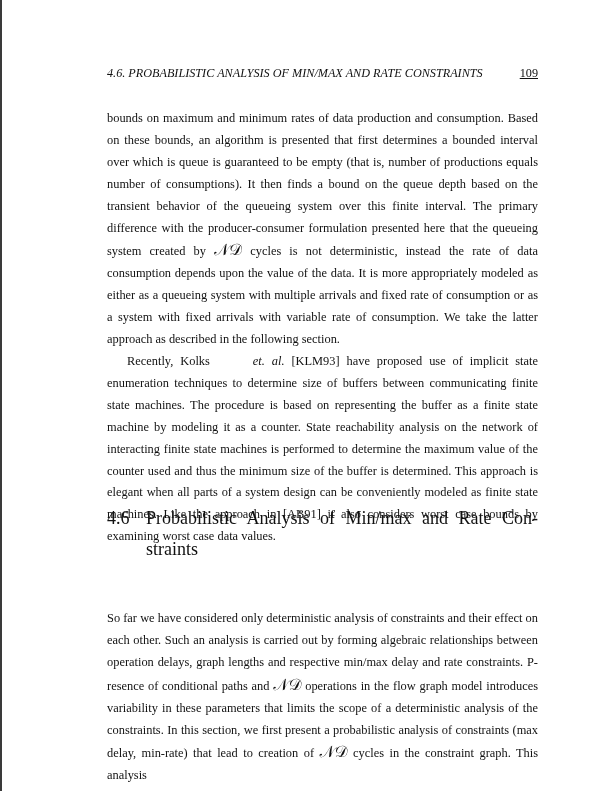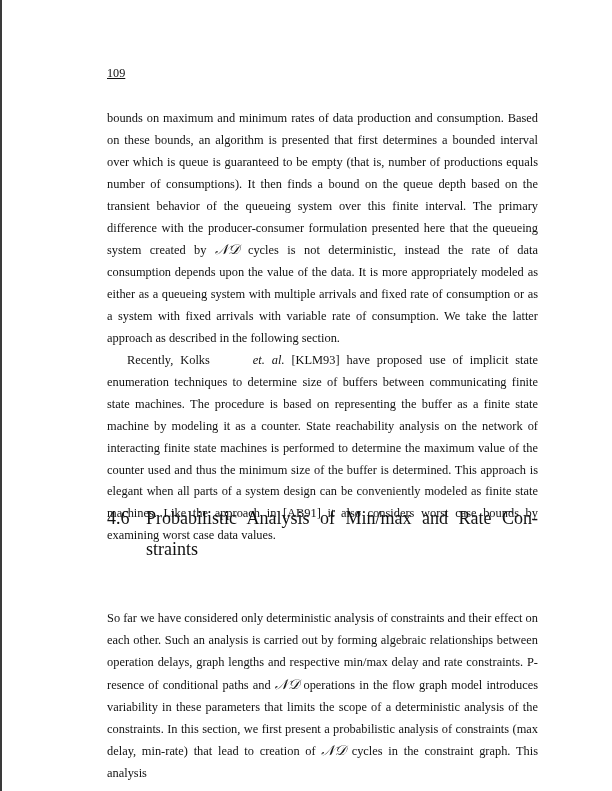--- a/index.html
+++ b/index.html
@@ -29,31 +29,32 @@
     .section-heading {
       position: absolute; top: 503px; left: 0; width: 431px;
       font-size: 18px; font-weight: normal; line-height: 31px;
     }
     .section-heading .num { position: absolute; left: 0; top: 0; }
     .section-heading .title {
       display: block; margin-left: 39px; text-align: justify;
       text-align-last: left;
     }
     #para-block-2 { top: 568px; margin-top: 40px; }
-    .nd { font-family: "DejaVu Serif", serif; font-style: italic; font-size: 14px; }
+    .nd { font-family: "DejaVu Serif", serif; font-size: 16px; }
     em { font-style: italic; margin-left: 36px; }
   </style>
 </head>
 <body>
 
 <div class="scan-edge"></div>
 
 <div class="page">
 
   <div class="running-head">
+    <span>4.6.  PROBABILISTIC ANALYSIS OF MIN/MAX AND RATE CONSTRAINTS</span>
     <span class="pn">109</span>
   </div>
 
   <div class="body-text" id="para-block-1">
     <p><span>bounds on maximum and minimum rates of data production and consumption.  Based on these bounds, an algorithm is presented that first determines a bounded interval over which is queue is guaranteed to be empty (that is, number of productions equals number of consumptions).  It then finds a bound on the queue depth based on the transient behavior of the queueing system over this finite interval.  The primary difference with the producer-consumer formulation presented here that the queueing system created by </span><span class="nd">𝒩𝒟</span><span> cycles is not deterministic, instead the rate of data consumption depends upon the value of the data. It is more appropriately modeled as either as a queueing system with multiple arrivals and fixed rate of consumption or as a system with fixed arrivals with variable rate of consumption.  We take the latter approach as described in the following section.</span></p>
     <p class="indent"><span>Recently, Kolks </span><em>et.  al.</em><span>  [KLM93] have proposed use of implicit state enumeration techniques to determine size of buffers between communicating finite state machines. The procedure is based on representing the buffer as a finite state machine by modeling it as a counter.  State reachability analysis on the network of interacting finite state machines is performed to determine the maximum value of the counter used and thus the minimum size of the buffer is determined.  This approach is elegant when all parts of a system design can be conveniently modeled as finite state machines.  Like the approach in [AB91] it also considers worst case bounds by examining worst case data values.</span></p>
   </div>
 
   <div class="section-heading">
     <span class="num">4.6</span>

